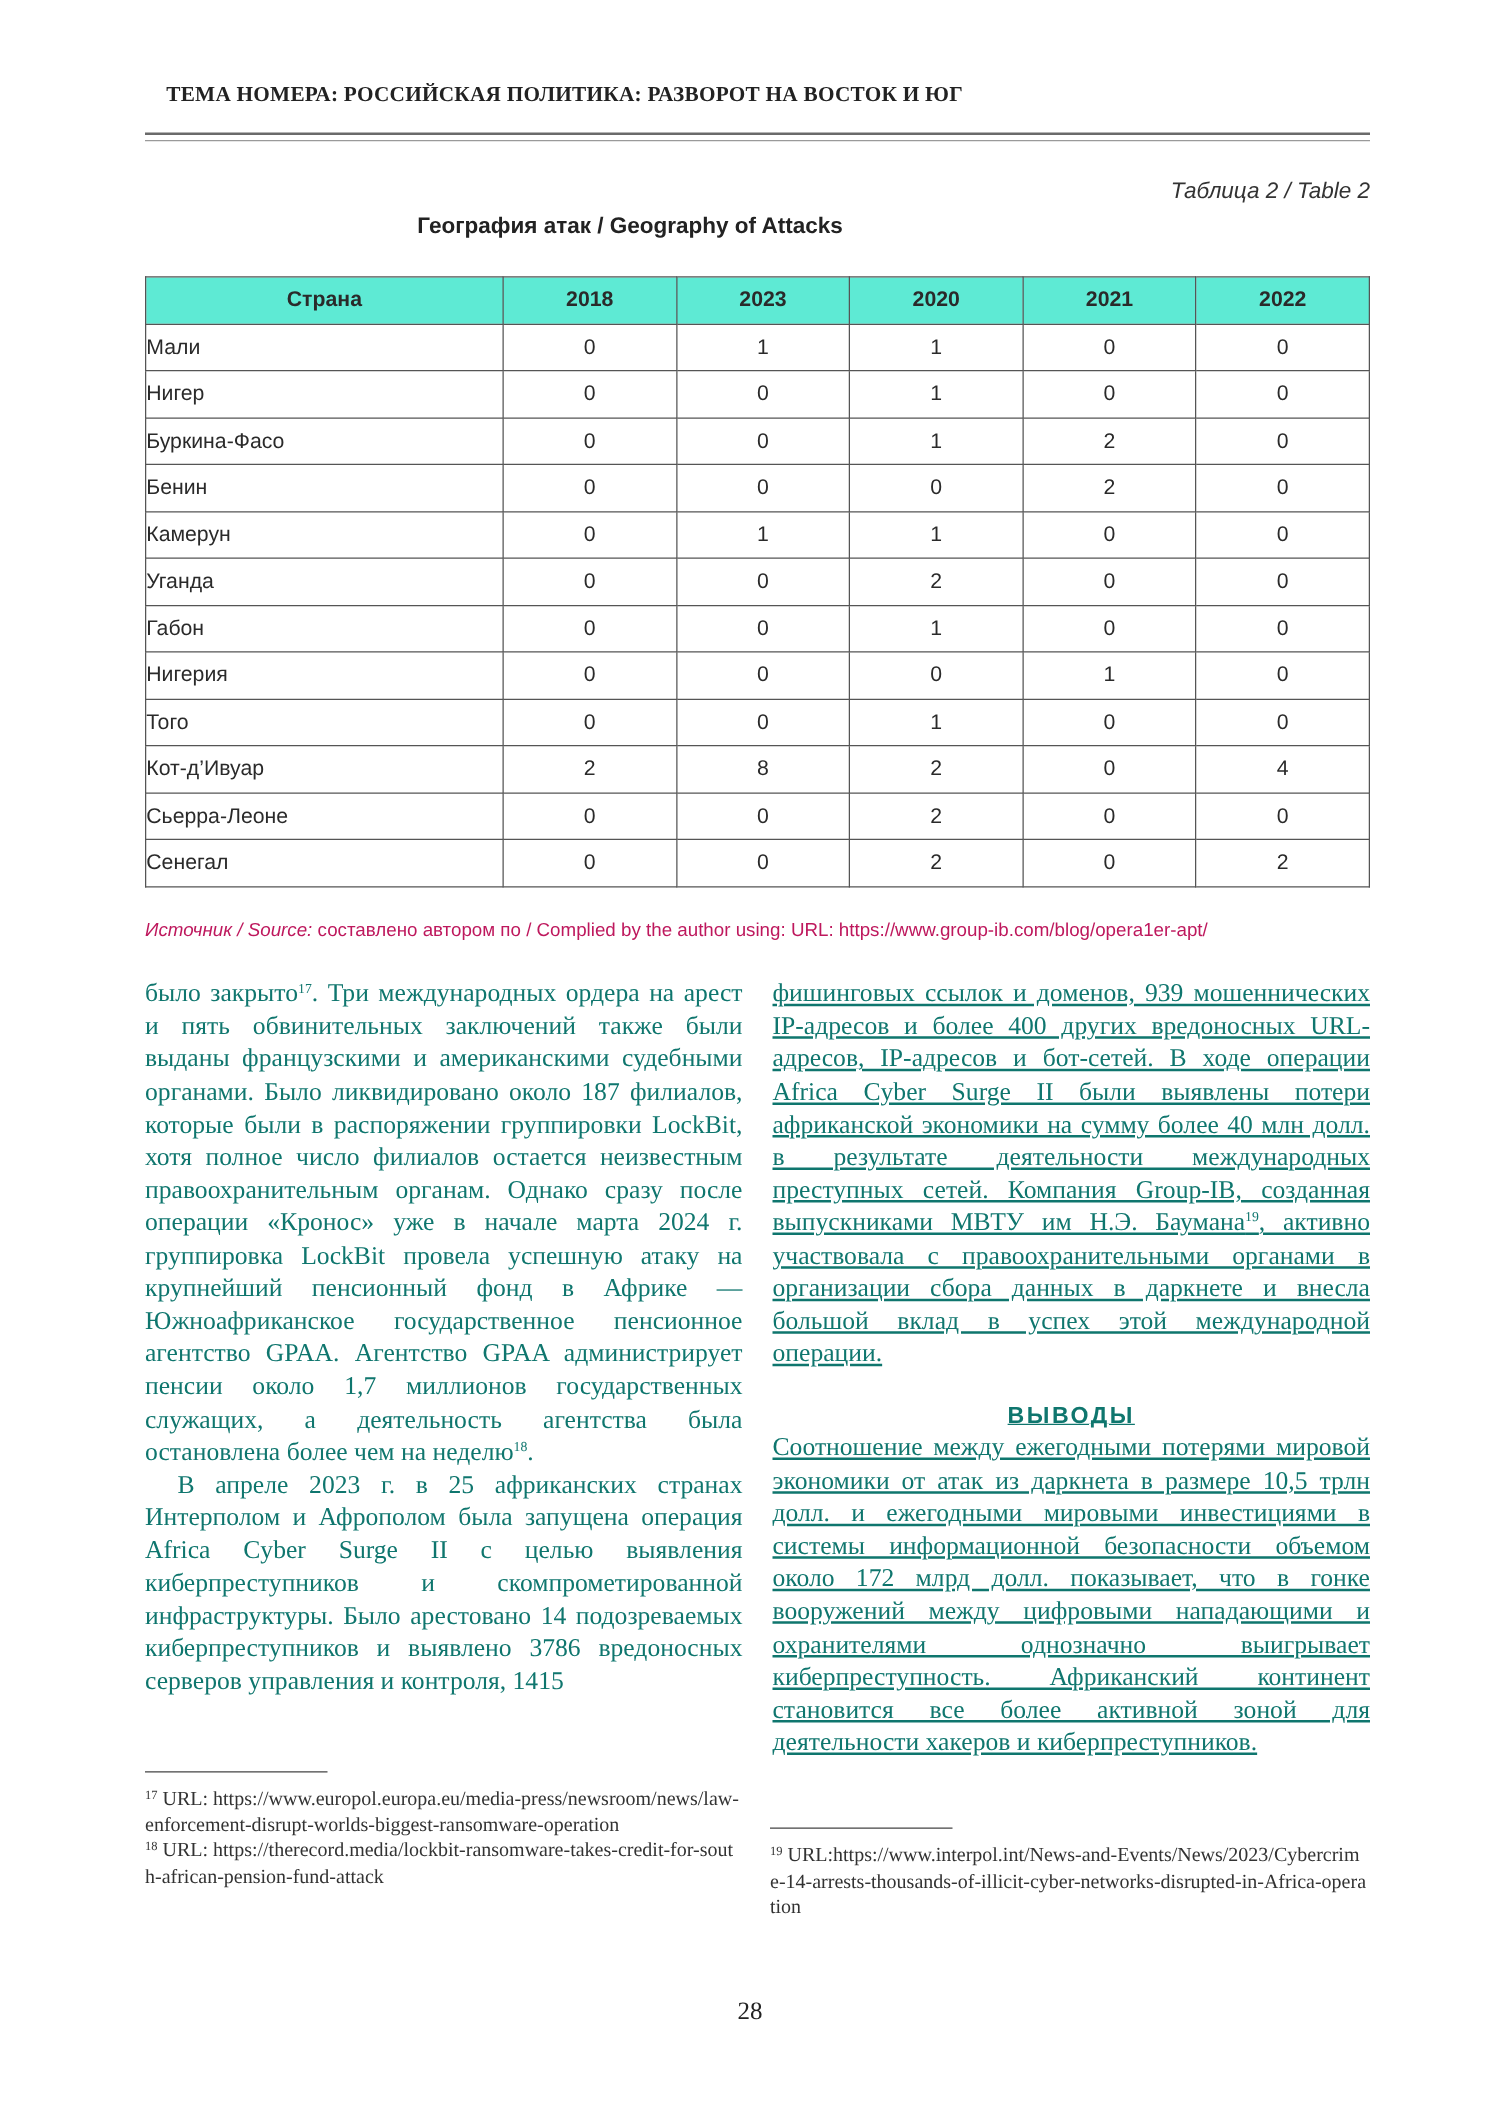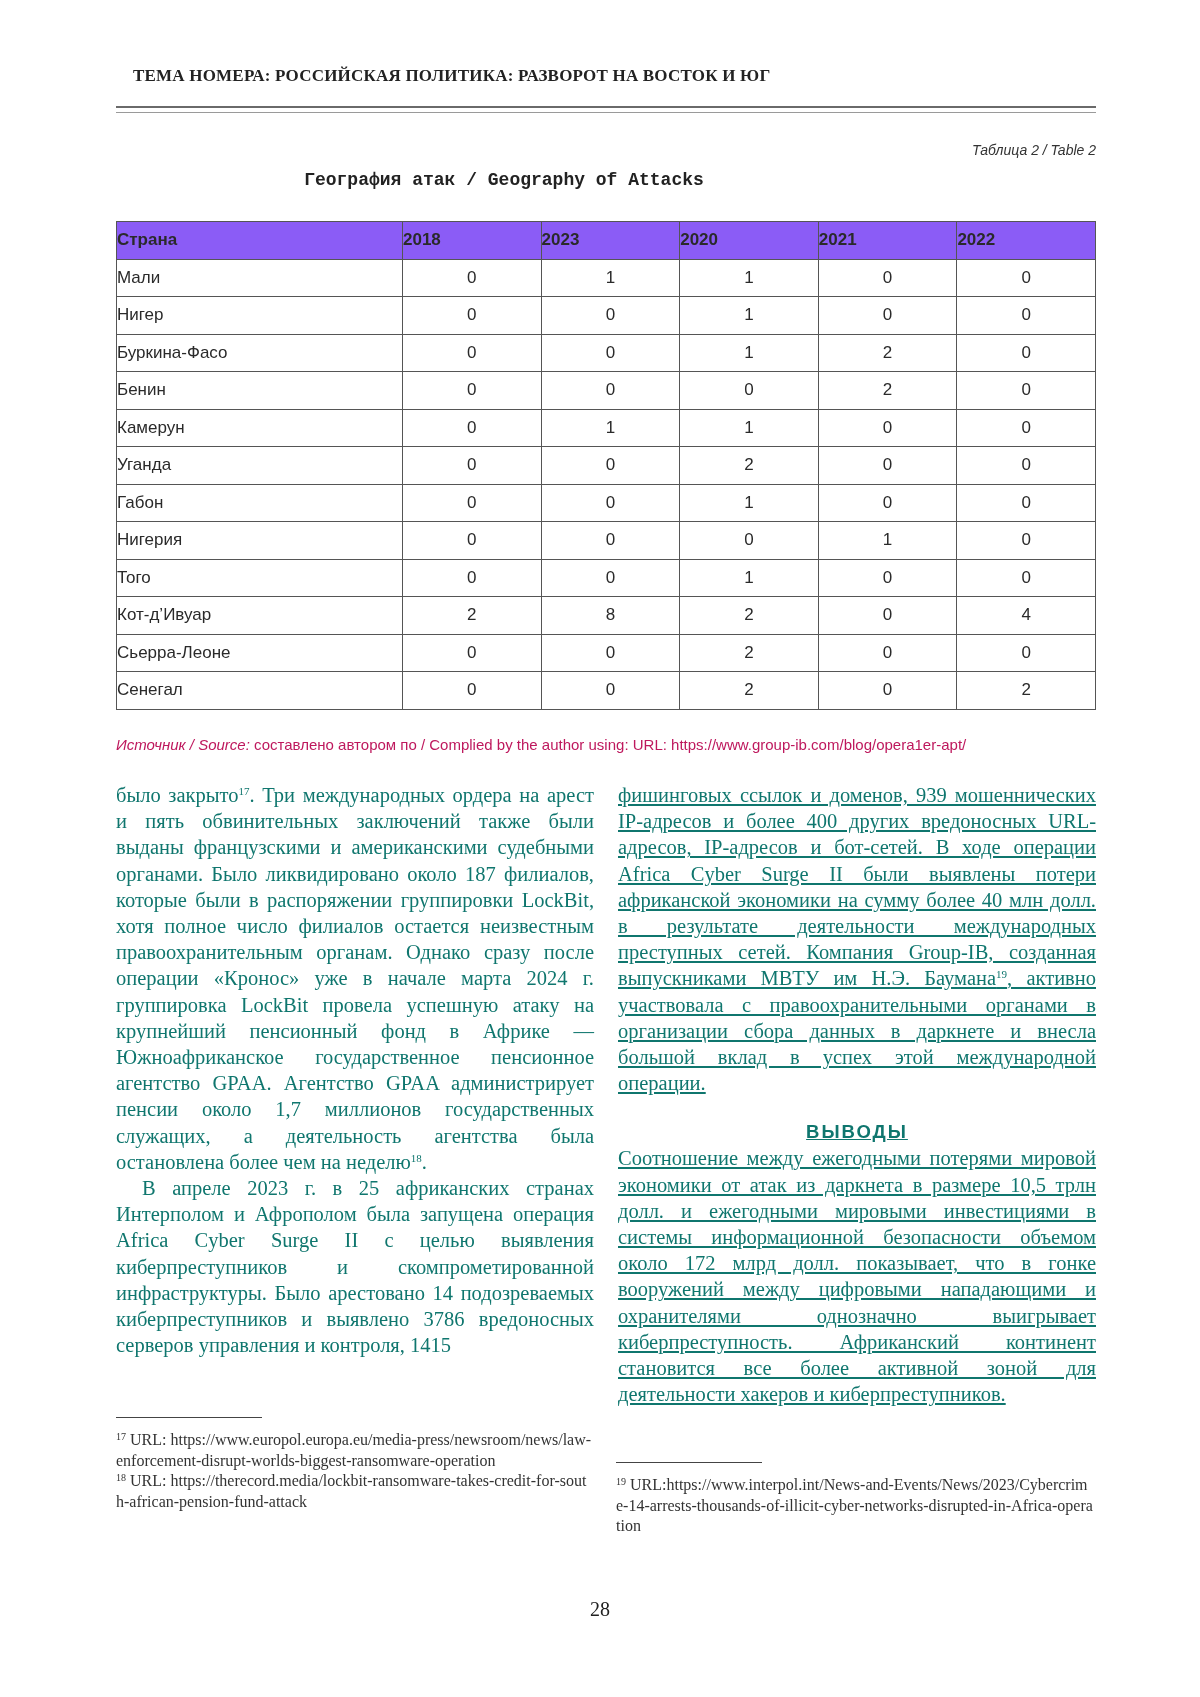--- a/index.html
+++ b/index.html
@@ -8,32 +8,32 @@
     position: absolute; left: 116px; top: 66px;
     font-family: Liberation Serif, serif; font-weight: bold; font-size: 17px;
     letter-spacing: 0.2px; color: #222; margin-left: 17px;
   }
   .head-rule {
     position: absolute; left: 116px; top: 106px; width: 980px; height: 4px;
     border-top: 2px solid #6a6a6a; border-bottom: 1px solid #9a9a9a;
   }
   .table-number {
     position: absolute; right: 104px; top: 142px;
-    font-family: "Liberation Sans", sans-serif; font-style: italic; font-size: 14px; color: #333;
+    font-family: "Liberation Sans", sans-serif; font-style: italic; font-size: 18px; color: #333;
   }
   .table-title {
     position: absolute; left: 0; width: 1008px; top: 170px; text-align: center;
-    font-family: Liberation Mono, monospace; font-weight: bold; font-size: 18px; color: #222;
+    font-family: Liberation Sans, sans-serif; font-weight: bold; font-size: 18px; color: #222;
   }
   table.data {
     position: absolute; left: 116px; top: 221px; width: 980px;
     border-collapse: collapse; font-family: "Liberation Sans", sans-serif; font-size: 17px; color: #2a2a2a;
   }
   table.data th, table.data td { border: 1.5px solid #555; height: 36.5px; padding: 0; }
-  table.data th { background: #8b5cf6; font-weight: bold; text-align: left; }
+  table.data th { background: #5eead4; font-weight: bold; text-align: center; }
   table.data td { text-align: center; }
   table.data td.country { text-align: left; padding-left: 0; }
   table.data col.c0 { width: 286px; }
   .source {
     position: absolute; left: 116px; top: 736px;
     font-family: "Liberation Sans", sans-serif; font-size: 15px; color: #be185d;
   }
   .source i { font-style: italic; }
   .col {
     position: absolute; top: 782px; width: 478px;

